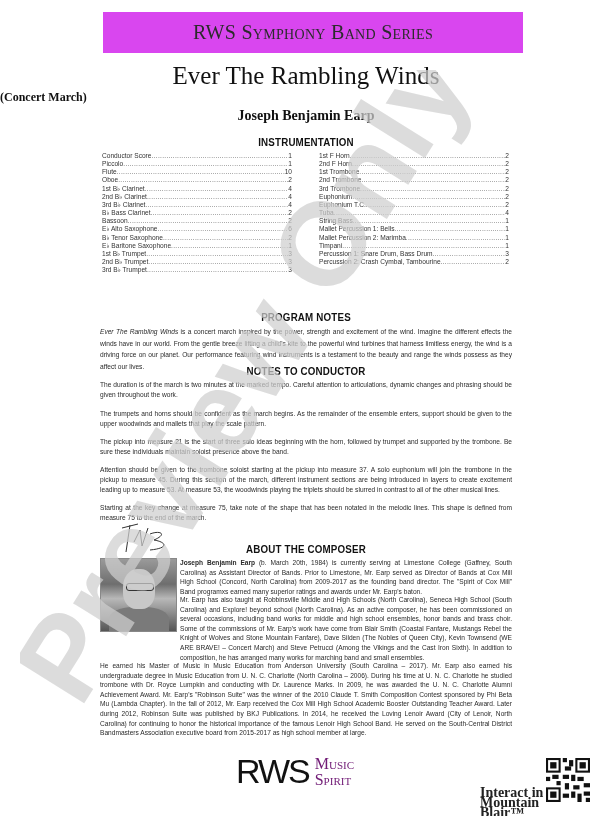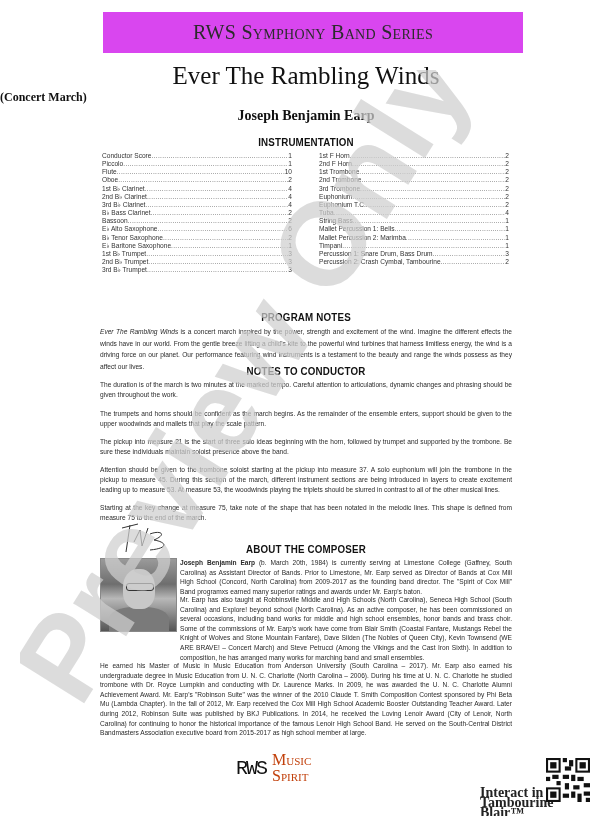--- a/index.html
+++ b/index.html
@@ -17,22 +17,22 @@
   .inst-row .dots::after { content:"................................................................................................................................................................"; letter-spacing:0.3px; }
   .inst-row .qty { flex:0 0 auto; }
   .para { position:absolute; left:100px; width:412px; font-size:6.6px; line-height:10px; color:#2a2a2a; text-align:justify; }
   .photo { position:absolute; left:100px; top:558px; width:75px; height:72px; background:linear-gradient(180deg,#9a9a9a 0%,#6e6e6e 35%,#b8b8b8 55%,#555 100%); border:1px solid #888; overflow:hidden; }
   .photo .face { position:absolute; left:22px; top:10px; width:32px; height:40px; border-radius:45% 45% 40% 40%; background:#c8c8c8; }
   .photo .shirt { position:absolute; left:8px; top:48px; width:60px; height:30px; border-radius:40% 40% 0 0; background:#7a7a7a; }
   .photo .glasses { position:absolute; left:25px; top:24px; width:26px; height:6px; border:1px solid #333; border-radius:3px; }
   .bio-wrap { position:absolute; left:180px; width:332px; font-size:6.6px; line-height:9.6px; color:#2a2a2a; text-align:justify; }
   .watermark { position:absolute; left:20px; top:70px; width:580px; height:680px; pointer-events:none; }
   .footer-logo { position:absolute; left:236px; top:752px; display:flex; align-items:center; }
-  .rws-mark { font-family:Liberation Mono, monospace; font-size:20px; color:#111; letter-spacing:-2px; }
-  .rws-text { font-family:"Liberation Serif", serif; font-variant:small-caps; font-size:16px; line-height:16px; color:#c2410c; margin-left:6px; }
+  .rws-mark { font-family:Liberation Sans, sans-serif; font-size:34px; color:#111; letter-spacing:-2px; }
+  .rws-text { font-family:"Liberation Serif", serif; font-variant:small-caps; font-size:16px; line-height:16px; color:#701a75; margin-left:6px; }
   .mm-text { position:absolute; left:480px; top:768px; font-family:Liberation Serif, serif; font-size:14px; line-height:10px; color:#222; font-weight:bold;margin-top:20px; }
   .qr { position:absolute; left:546px; top:758px; width:44px; height:44px; }
   .sig { position:absolute; left:120px; top:520px; width:60px; height:36px; }
 </style>
 </head>
 <body>
 
 <div class="banner">
   <span>RWS Symphony Band Series</span>
 </div>
@@ -225,21 +225,21 @@
 <div class="footer-logo">
   <span class="rws-mark">RWS</span>
   <div class="rws-text">
     <div>Music</div>
     <div>Spirit</div>
   </div>
 </div>
 
 <div class="mm-text">
   <div>Interact in</div>
-  <div>Tambourine</div>
+  <div>Mountain</div>
   <div>Blair™</div>
 </div>
 
 <svg class="qr" viewBox="0 0 21 21">
   <rect width="21" height="21" fill="#fff"></rect>
   <g fill="#111">
     <rect x="0" y="0" width="7" height="7"></rect>
       <rect x="1" y="1" width="5" height="5" fill="#fff"></rect>
       <rect x="2" y="2" width="3" height="3"></rect>
     <rect x="14" y="0" width="7" height="7"></rect>

